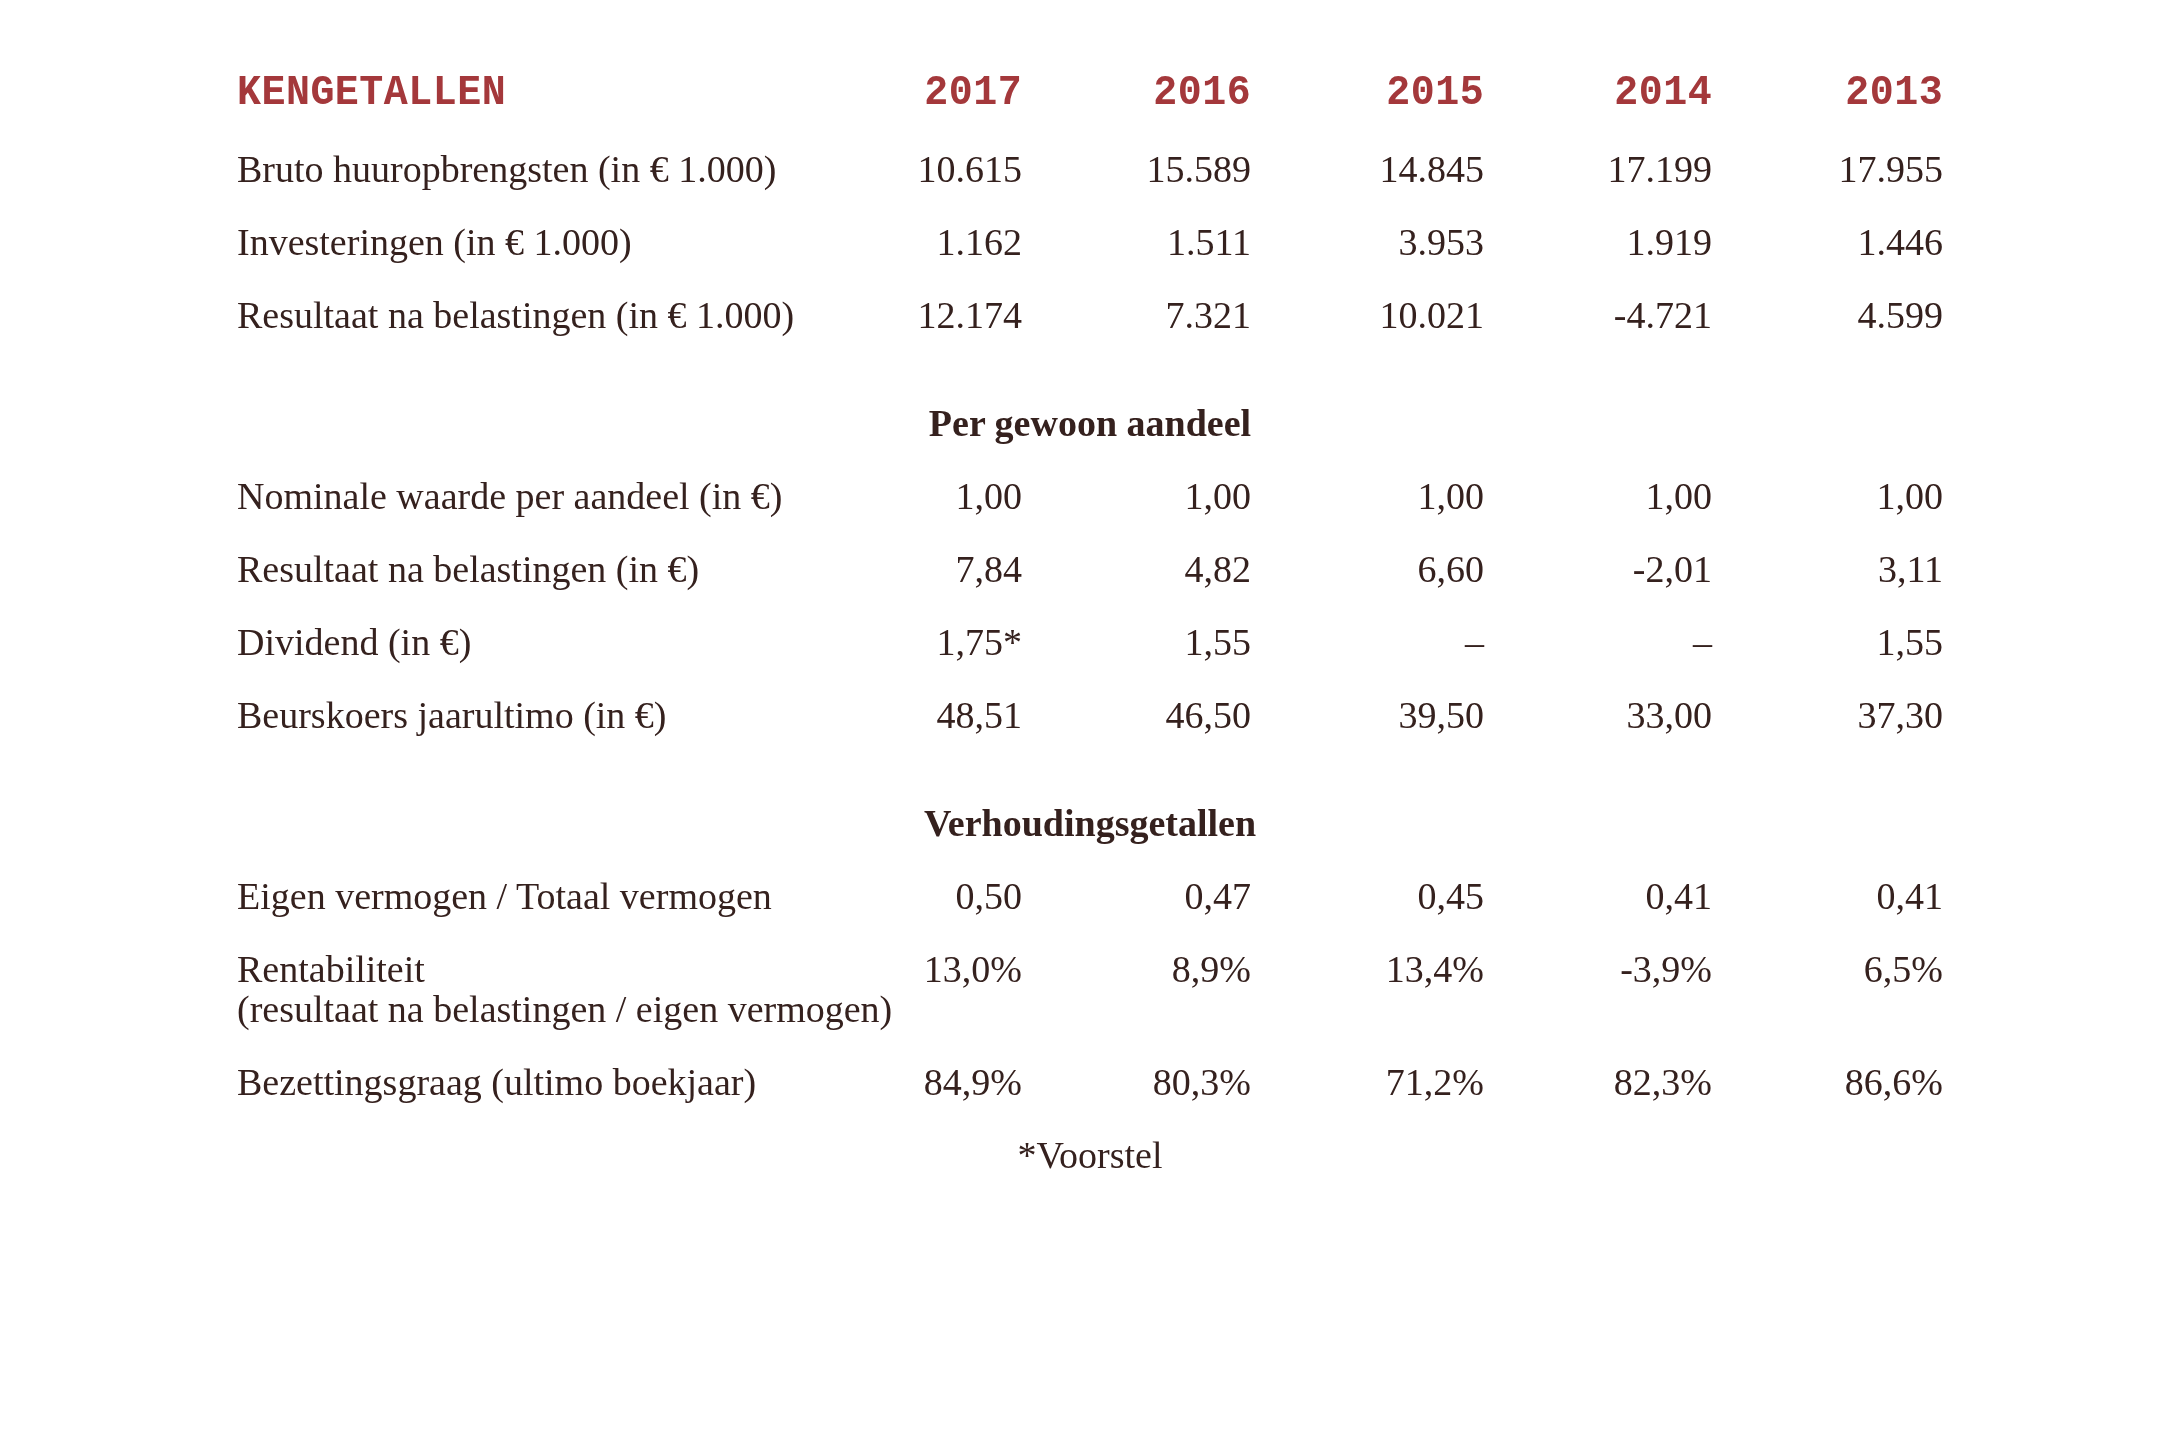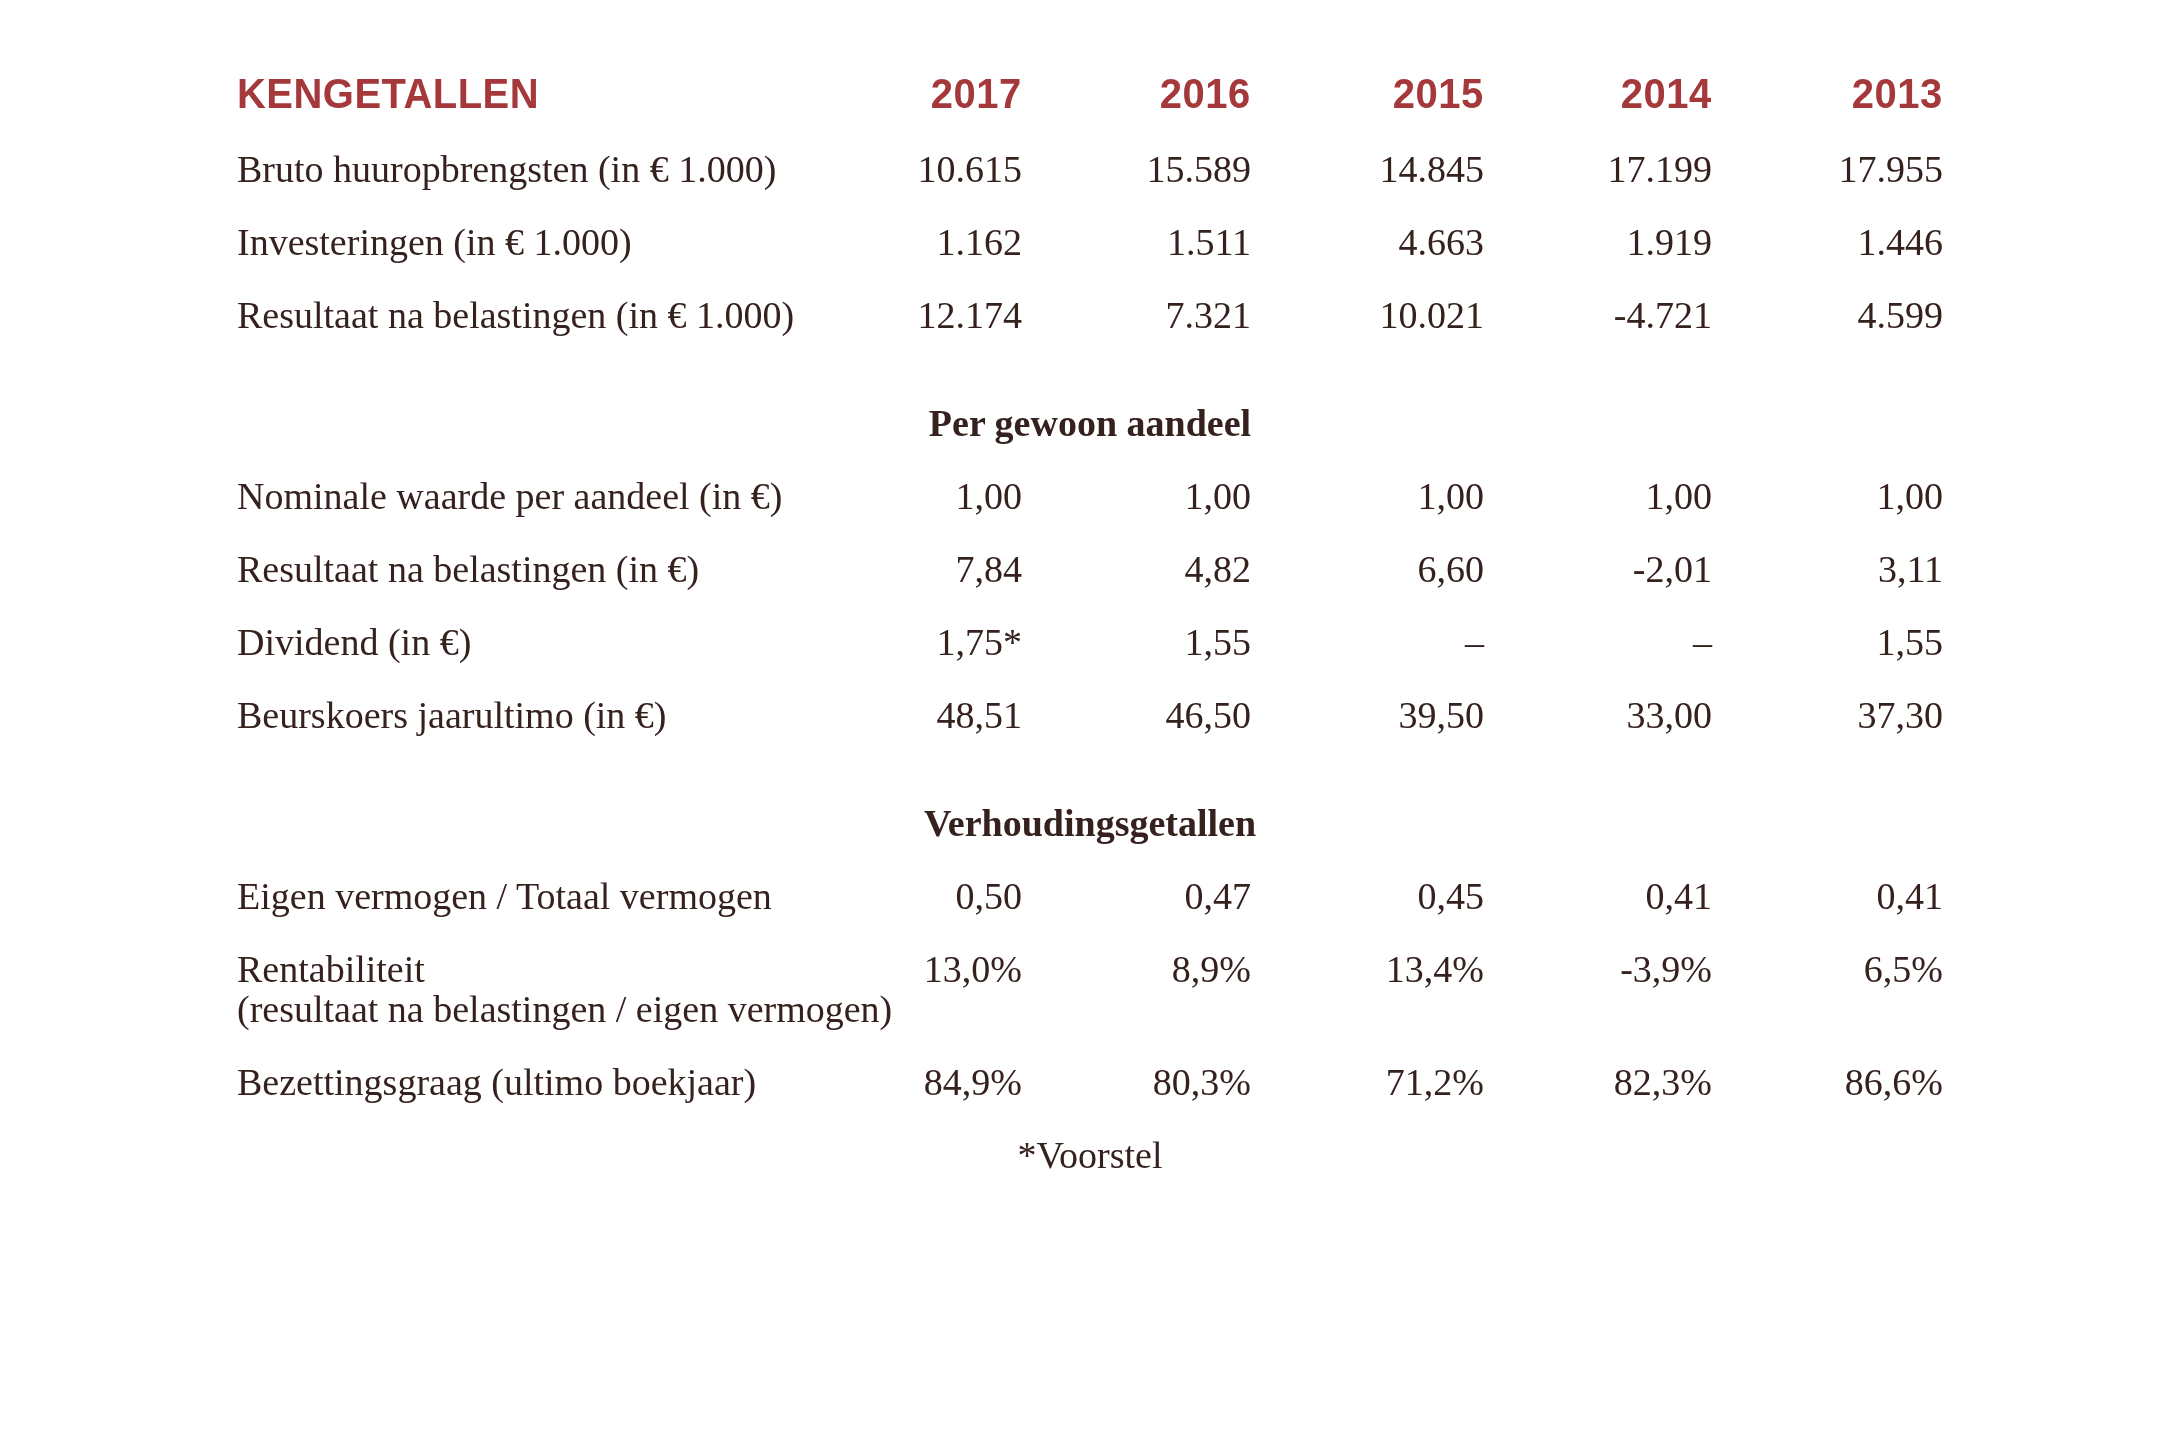--- a/index.html
+++ b/index.html
@@ -38,21 +38,21 @@
     font-weight: normal;
     vertical-align: top;
     text-align: right;
     font-size: 38px;
     line-height: 40px;
     white-space: nowrap;
   }
   .label { text-align: left; }
 
   tr.year-header th {
-    font-family: Liberation Sans, sans-serif;
+    font-family: Liberation Mono, monospace;
     font-weight: 700;
     color: #A4383B;
     font-size: 43px;
     line-height: 46px;
     letter-spacing: 0.5px;
   }
   .cond {
     display: inline-block;
     transform: scaleX(0.93);
   }
@@ -100,21 +100,21 @@
       <td>10.615</td>
       <td>15.589</td>
       <td>14.845</td>
       <td>17.199</td>
       <td>17.955</td>
     </tr>
     <tr class="data-row">
       <td class="label">Investeringen (in € 1.000)</td>
       <td>1.162</td>
       <td>1.511</td>
-      <td>4.663</td>
+      <td>3.953</td>
       <td>1.919</td>
       <td>1.446</td>
     </tr>
     <tr class="data-row">
       <td class="label">Resultaat na belastingen (in € 1.000)</td>
       <td>12.174</td>
       <td>7.321</td>
       <td>10.021</td>
       <td>-4.721</td>
       <td>4.599</td>

